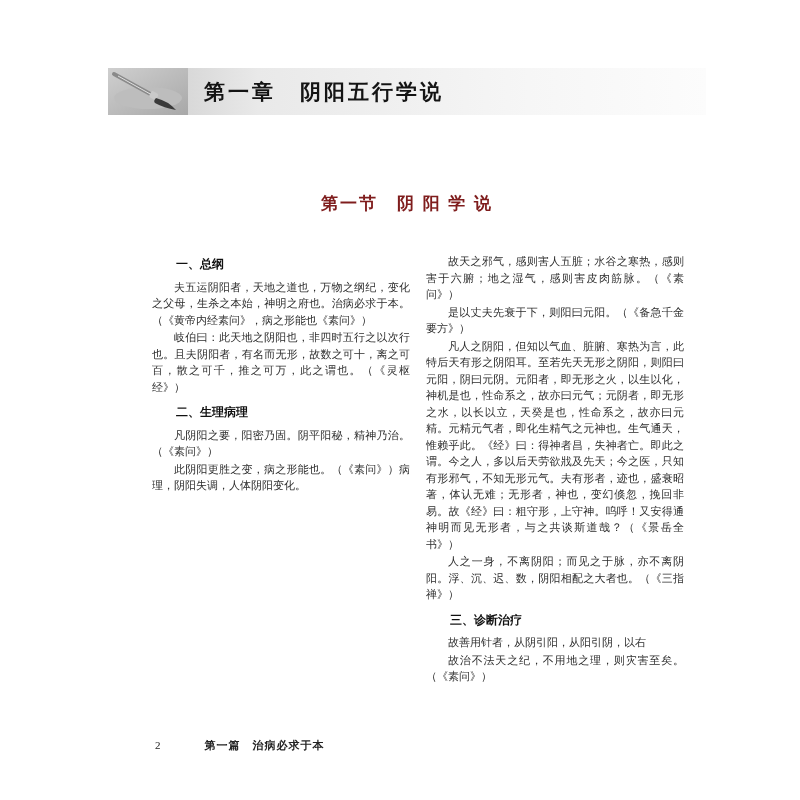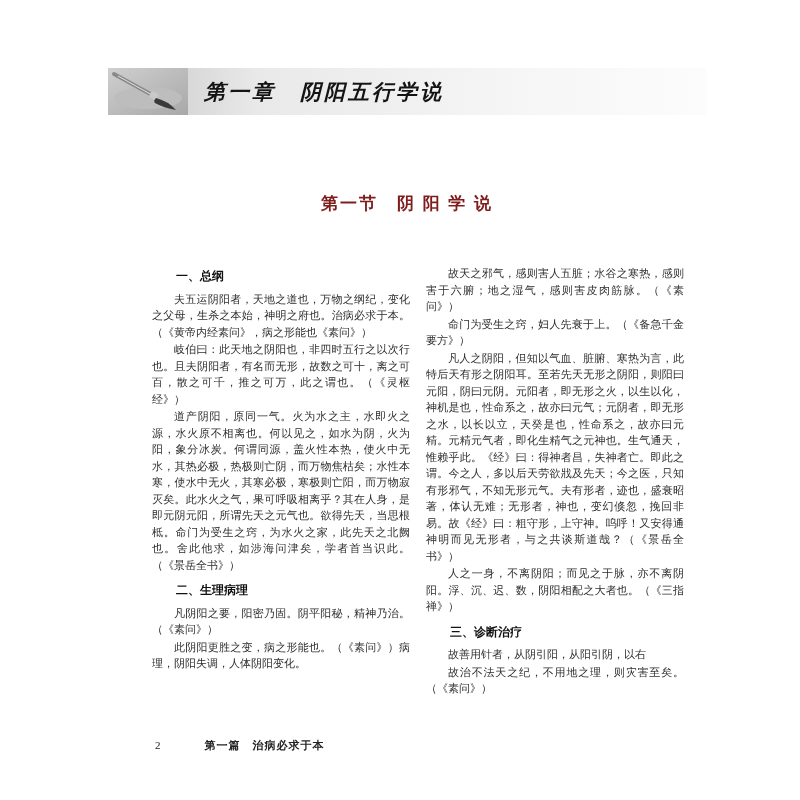--- a/index.html
+++ b/index.html
@@ -5,29 +5,29 @@
   html,body{margin:0;padding:0;background:#ffffff;}
   .page{position:relative;width:800px;height:800px;background:#ffffff;overflow:hidden;
         font-family:"Liberation Serif","DejaVu Serif",serif;color:#2b2b2b;}
 
   
   .banner{position:absolute;left:108px;top:68px;width:598px;height:47px;
           display:flex;align-items:center;
           background:linear-gradient(to right,#b9b9b9 0px,#d6d6d6 70px,#e9e9e9 150px,#f6f6f6 420px,#fcfcfc 100%);}
   .brush-wrap{width:80px;height:47px;flex:0 0 auto;}
   .chapter-title{font-family:"Liberation Sans","DejaVu Sans",sans-serif;
-                 font-size:21px;font-weight:bold;color:#141414;letter-spacing:3px;margin-left:16px;font-style:italic;}
+                 font-size:21px;font-weight:bold;color:#141414;letter-spacing:3px;margin-left:16px;}
 
   
   .section-title{position:absolute;left:108px;top:192px;width:598px;text-align:center;
                  font-family:"Liberation Sans","DejaVu Sans",sans-serif;
                  font-size:17px;font-weight:bold;color:#7f1d1d;letter-spacing:2px;}
 
   
-  .columns{position:absolute;left:152px;top:253px;width:546px;display:flex;gap:16px;margin-top:12px;}
+  .columns{position:absolute;left:152px;top:253px;width:546px;display:flex;gap:16px;}
   .col{width:258px;font-size:11px;line-height:16.5px;text-align:justify;color:#2e2e2e;}
   .col p{margin:0 0 1px 0;text-indent:2em;}
   .sub-heading{font-family:"Liberation Sans","DejaVu Sans",sans-serif;
                font-size:12px;font-weight:bold;color:#111;text-indent:2em;
                margin:3px 0 6px 0;}
   .sub-heading.mt{margin-top:9px;}
 
   
   .footer{position:absolute;left:155px;top:738px;display:flex;align-items:baseline;gap:44px;
           font-size:11px;color:#222;}
@@ -59,29 +59,28 @@
   </div>
 
   <div class="section-title">第一节　阴 阳 学 说</div>
 
   <div class="columns">
 
     <div class="col">
       <div class="sub-heading">一、总纲</div>
       <p>夫五运阴阳者，天地之道也，万物之纲纪，变化之父母，生杀之本始，神明之府也。治病必求于本。（《黄帝内经素问》，病之形能也《素问》）</p>
       <p>岐伯曰：此天地之阴阳也，非四时五行之以次行也。且夫阴阳者，有名而无形，故数之可十，离之可百，散之可千，推之可万，此之谓也。（《灵枢经》）</p>
-      <p>道产阴阳，原同一气。火为水之主，水即火之源，水火原不相离也。何以见之，如水为阴，火为阳，象分冰炭。何谓同源，盖火性本热，使火中无水，其热必极，热极则亡阴，而万物焦枯矣；水性本寒，使水中无火，其寒必极，寒极则亡阳，而万物寂灭矣。此水火之气，果可呼吸相离乎？其在人身，是即元阴元阳，所谓先天之元气也。欲得先天，当思根柢。命门为受生之窍，为水火之家，此先天之北阙也。舍此他求，如涉海问津矣，学者首当识此。（《景岳全书》）</p>
       <div class="sub-heading mt">二、生理病理</div>
       <p>凡阴阳之要，阳密乃固。阴平阳秘，精神乃治。（《素问》）</p>
       <p>此阴阳更胜之变，病之形能也。（《素问》）病理，阴阳失调，人体阴阳变化。</p>
     </div>
 
     <div class="col">
       <p>故天之邪气，感则害人五脏；水谷之寒热，感则害于六腑；地之湿气，感则害皮肉筋脉。（《素问》）</p>
-      <p>命门为受生之窍，妇人先衰于上。（《备急千金要方》）</p>
+      <p>是以丈夫先衰于下，则阳曰元阳。（《备急千金要方》）</p>
       <p>凡人之阴阳，但知以气血、脏腑、寒热为言，此特后天有形之阴阳耳。至若先天无形之阴阳，则阳曰元阳，阴曰元阴。元阳者，即无形之火，以生以化，神机是也，性命系之，故亦曰元气；元阴者，即无形之水，以长以立，天癸是也，性命系之，故亦曰元精。元精元气者，即化生精气之元神也。生气通天，惟赖乎此。《经》曰：得神者昌，失神者亡。即此之谓。今之人，多以后天劳欲戕及先天；今之医，只知有形邪气，不知无形元气。夫有形者，迹也，盛衰昭著，体认无难；无形者，神也，变幻倏忽，挽回非易。故《经》曰：粗守形，上守神。呜呼！又安得通神明而见无形者，与之共谈斯道哉？（《景岳全书》）</p>
       <p>人之一身，不离阴阳；而见之于脉，亦不离阴阳。浮、沉、迟、数，阴阳相配之大者也。（《三指禅》）</p>
       <div class="sub-heading mt">三、诊断治疗</div>
       <p>故善用针者，从阴引阳，从阳引阴，以右</p>
       <p>故治不法天之纪，不用地之理，则灾害至矣。（《素问》）</p>
     </div>
 
   </div>
 
   <div class="footer">

